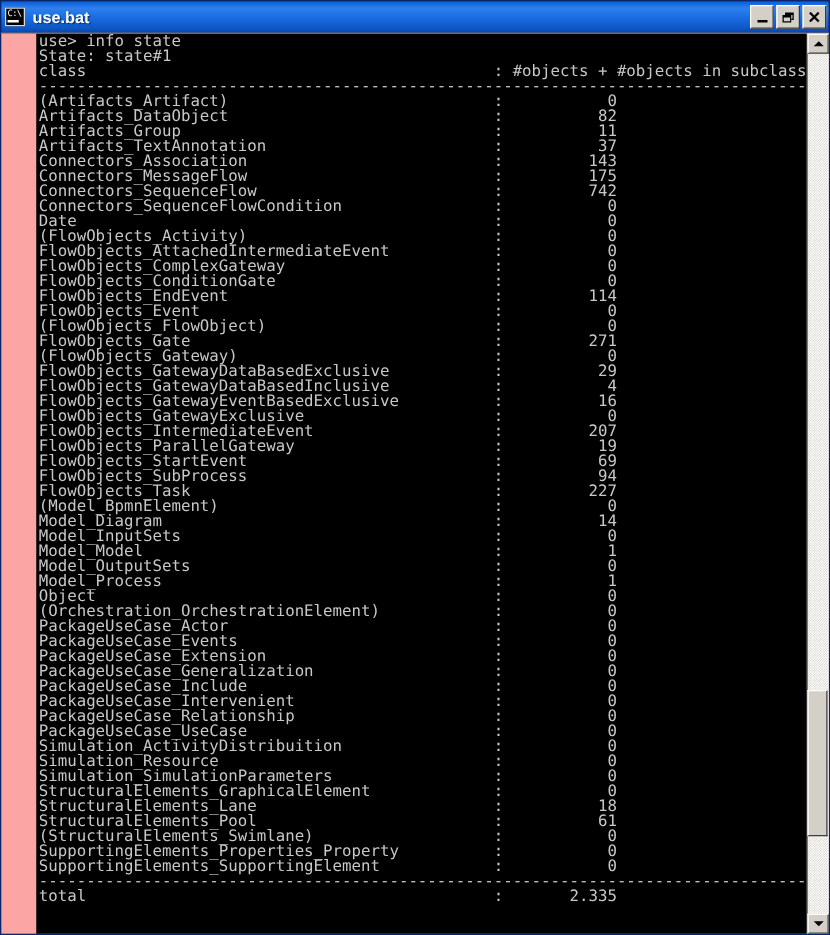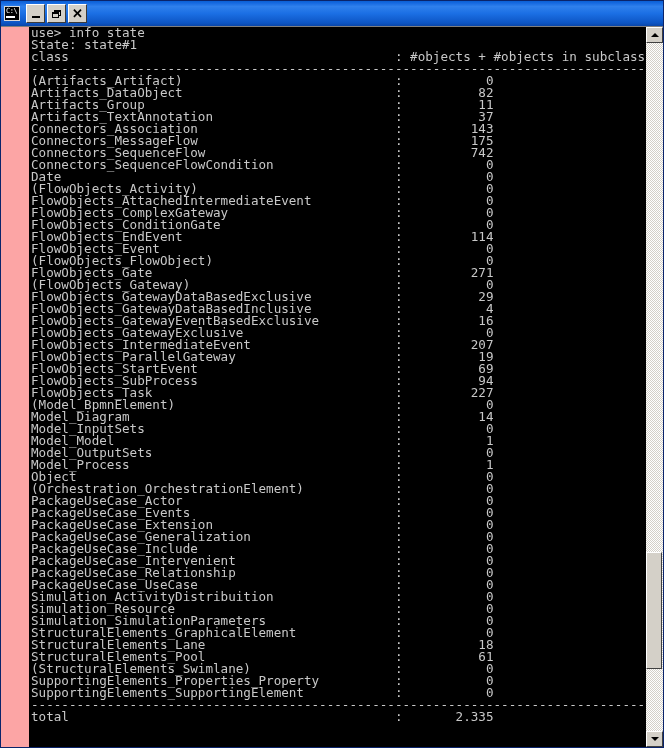--- a/index.html
+++ b/index.html
@@ -228,20 +228,21 @@
 </head>
 <body>
 
 <div class="window">
 
   <div class="titlebar">
     <div class="title-icon">
       <span class="ico-text">C:\</span>
       <span class="ico-bar"></span>
     </div>
+    <div class="title-text">use.bat</div>
     <div class="winbtns">
       <div class="winbtn">
           <span class="gl-min"></span>
         </div>
       <div class="winbtn">
           <span class="gl-restore"></span>
         </div>
       <div class="winbtn">
           <span class="gl-close">✕</span>
         </div>

